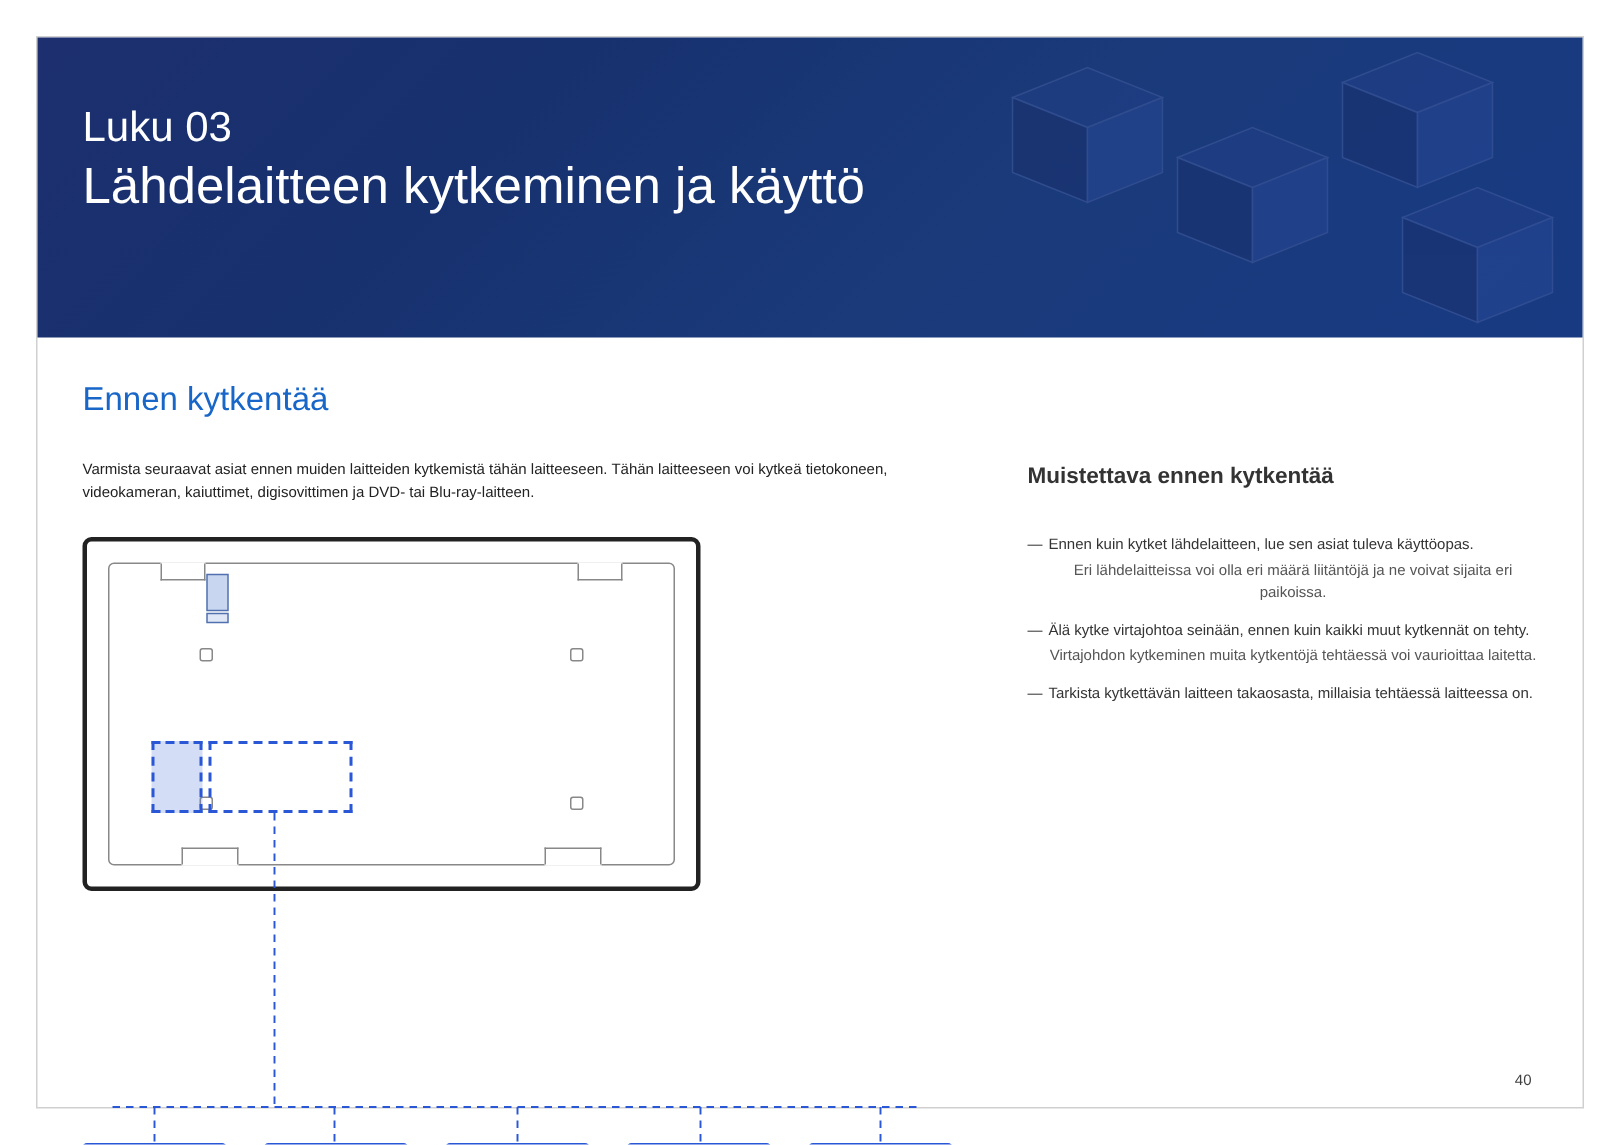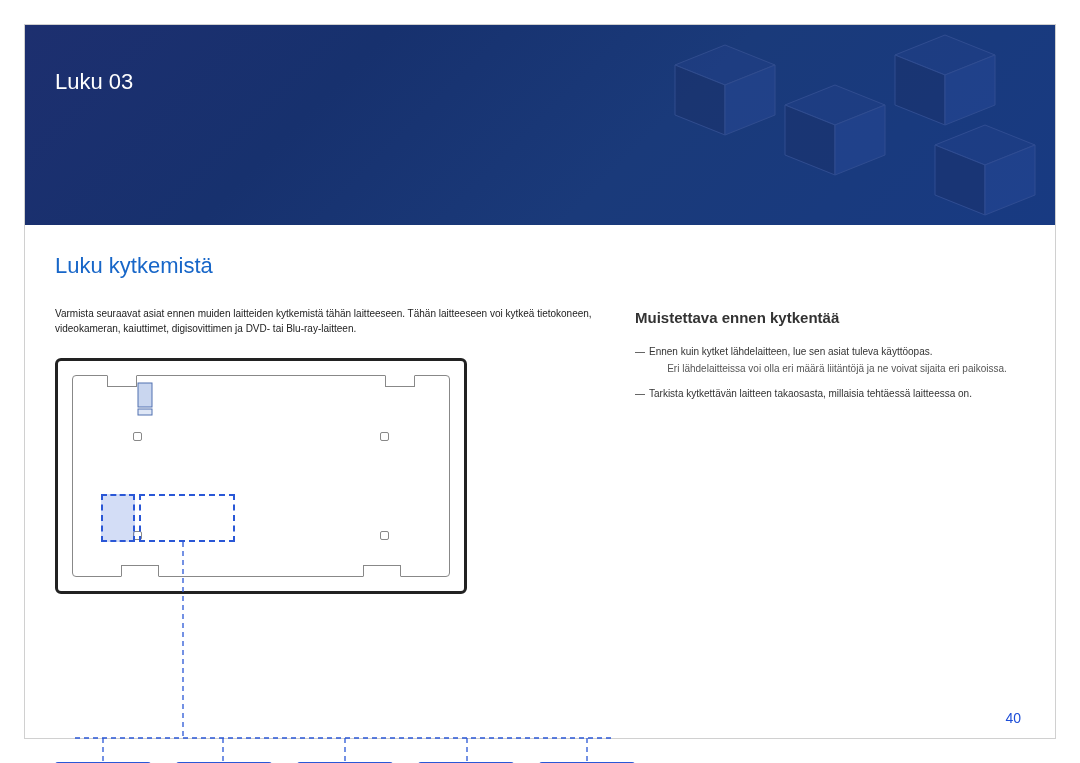--- a/index.html
+++ b/index.html
@@ -35,21 +35,21 @@
   }
   .cubes polygon { stroke: #5a6fb3; stroke-width: 1; fill: none; }
   .cubes .face-a { fill: #26438e; }
   .cubes .face-b { fill: #1b2d63; }
   .cubes .face-c { fill: #2e4ea2; }
   .chapter-label {
     position: absolute;
     top: 44px;
     left: 30px;
     color: #ffffff;
-    font-size: 22px;
+    font-size: 28px;
     font-weight: 400;
   }
   .chapter-title {
     position: absolute;
     top: 80px;
     left: 30px;
     color: #ffffff;
     font-size: 34px;
     font-weight: 400;
   }
@@ -59,35 +59,35 @@
     left: 30px;
     right: 30px;
     bottom: 0;
   }
   .section-title {
     color: #1766c8;
     font-size: 22px;
     font-weight: 500;
     margin-bottom: 28px;
   }
-  .columns { display: flex; }
+  .columns { display: flex; gap: 50px; }
   .col-left { width: 580px; }
   .col-right { flex: 1; }
   .intro {
     font-size: 10px;
     color: #222;
     line-height: 1.45;
     margin-bottom: 22px;
   }
   .sub-title {
     color: #333;
     font-size: 15px;
     font-weight: 600;
     margin-top: 2px;
-    margin-bottom: 18px;
+    margin-bottom: 30px;
   }
   .bullets { list-style: none; }
   .bullets li {
     font-size: 10px;
     color: #333;
     line-height: 1.5;
     margin-bottom: 10px;
     position: relative;
     padding-left: 14px;
   }
@@ -181,22 +181,22 @@
   .wires line, .wires polyline {
     stroke: #2a57d6;
     stroke-width: 1.3;
     stroke-dasharray: 5 4;
     fill: none;
   }
   .page-num {
     position: absolute;
     right: 34px;
     bottom: 12px;
-    font-size: 14px;
-    color: #1d4ed8;
+    font-size: 10px;
+    color: #404040;
   }
 </style>
 </head>
 <body>
 
 <div class="page">
 
   <div class="banner">
     <svg class="cubes" viewBox="0 0 420 200">
       <g>
@@ -208,24 +208,25 @@
         <polygon class="face-c" points="250,80 200,100 200,150 250,130"></polygon>
         <polygon class="face-a" points="260,30 310,10 360,30 310,50"></polygon>
         <polygon class="face-b" points="260,30 310,50 310,100 260,80"></polygon>
         <polygon class="face-c" points="360,30 310,50 310,100 360,80"></polygon>
         <polygon class="face-a" points="300,120 350,100 400,120 350,140"></polygon>
         <polygon class="face-b" points="300,120 350,140 350,190 300,170"></polygon>
         <polygon class="face-c" points="400,120 350,140 350,190 400,170"></polygon>
       </g>
     </svg>
     <div class="chapter-label">Luku  03</div>
+    <div class="chapter-title">Lähdelaitteen kytkeminen ja käyttö</div>
   </div>
 
   <div class="content">
-    <div class="section-title">Luku kytkemistä</div>
+    <div class="section-title">Ennen kytkentää</div>
 
     <div class="columns">
       <div class="col-left">
         <p class="intro">Varmista seuraavat asiat ennen muiden laitteiden kytkemistä tähän laitteeseen. Tähän laitteeseen voi kytkeä tietokoneen, videokameran, kaiuttimet, digisovittimen ja DVD- tai Blu-ray-laitteen.</p>
 
         <div class="diagram">
           <div class="tv">
             <div class="tv-inner">
               <div class="slot s1"></div>
                 <div class="slot s2"></div>
@@ -275,20 +276,24 @@
       </div>
 
       <div class="col-right">
         <div class="sub-title">Muistettava ennen kytkentää</div>
         <ul class="bullets">
           <li>
             <span>Ennen kuin kytket lähdelaitteen, lue sen asiat tuleva käyttöopas.</span>
             <span class="sub">Eri lähdelaitteissa voi olla eri määrä liitäntöjä ja ne voivat sijaita eri paikoissa.</span>
           </li>
           <li>
+            <span>Älä kytke virtajohtoa seinään, ennen kuin kaikki muut kytkennät on tehty.</span>
+            <span class="sub">Virtajohdon kytkeminen muita kytkentöjä tehtäessä voi vaurioittaa laitetta.</span>
+          </li>
+          <li>
             <span>Tarkista kytkettävän laitteen takaosasta, millaisia tehtäessä laitteessa on.</span>
           </li>
         </ul>
       </div>
     </div>
   </div>
 
   <div class="page-num">40</div>
 </div>
 

